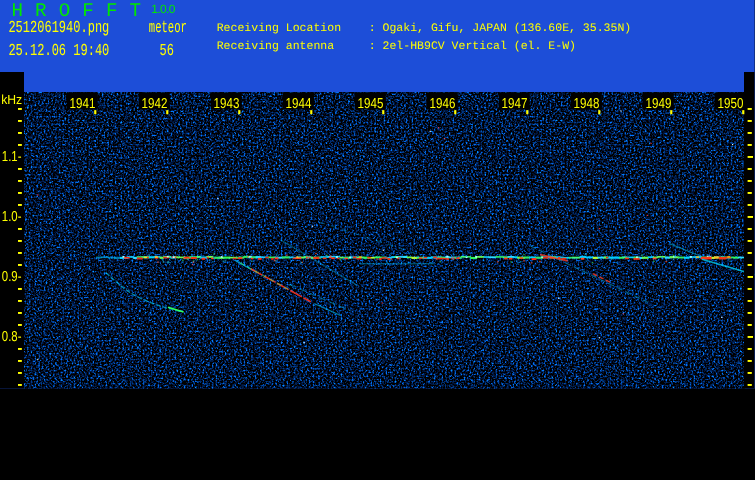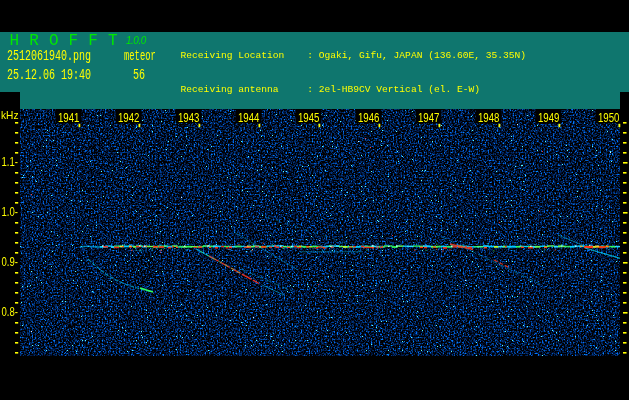--- a/index.html
+++ b/index.html
@@ -1,25 +1,25 @@
 <!DOCTYPE html>
 <html><head><meta charset="utf-8"><style>
 html,body{margin:0;padding:0;background:#000;}
-#c{position:relative;width:629px;height:324px;background:#0f766e;overflow:hidden;font-family:"Liberation Mono",monospace;margin-top:32px;}
+#c{position:relative;width:629px;height:324px;background:#1d4ed8;overflow:hidden;font-family:"Liberation Mono",monospace;}
 .t{position:absolute;white-space:pre;}
 </style></head><body>
 <div id="c">
 <div class="t" style="left:9.5px;top:3.4px;font-size:16px;line-height:13.5px;color:#00e800;letter-spacing:0.25px;">H R O F F T</div>
-<div class="t" style="left:126px;top:4.2px;font-size:10px;line-height:9px;color:#00e800;font-family:'Liberation Sans',sans-serif;letter-spacing:-0.5px;font-style:italic;">1.0.0</div>
+<div class="t" style="left:126px;top:4.2px;font-size:10px;line-height:9px;color:#00e800;font-family:'Liberation Sans',sans-serif;letter-spacing:-0.5px;">1.0.0</div>
 <div class="t" style="left:7.3px;top:19.2px;font-size:14px;line-height:10.5px;color:#ffff00;transform:scaleX(0.715);transform-origin:0 0;">2512061940.png</div>
 <div class="t" style="left:123.5px;top:19.2px;font-size:14px;line-height:10.5px;color:#ffff00;transform:scaleX(0.63);transform-origin:0 0;">meteor</div>
 <div class="t" style="left:7.3px;top:38.2px;font-size:14px;line-height:10.5px;color:#ffff00;transform:scaleX(0.715);transform-origin:0 0;">25.12.06 19:40</div>
 <div class="t" style="left:133.4px;top:38.2px;font-size:14px;line-height:10.5px;color:#ffff00;transform:scaleX(0.715);transform-origin:0 0;">56</div>
 <div class="t" style="left:180.6px;top:18.5px;font-size:9.6px;line-height:10px;color:#ffff00;">Receiving Location    : Ogaki, Gifu, JAPAN (136.60E, 35.35N)</div>
-<div class="t" style="left:180.6px;top:53px;font-size:9.6px;line-height:10px;color:#ffff00;">Receiving antenna     : 2el-HB9CV Vertical (el. E-W)</div>
+<div class="t" style="left:180.6px;top:34px;font-size:9.6px;line-height:10px;color:#ffff00;">Receiving antenna     : 2el-HB9CV Vertical (el. E-W)</div>
 <svg width="629" height="400" style="position:absolute;left:0;top:0;">
 <defs>
 <filter id="nzA" x="0" y="0" width="100%" height="100%" primitiveUnits="userSpaceOnUse">
   <feTurbulence type="fractalNoise" baseFrequency="0.9" numOctaves="2" seed="17" result="t"></feTurbulence>
   <feColorMatrix in="t" type="matrix" values="1 0 0 0 0  1 0 0 0 0  1 0 0 0 0  0 0 0 0 1" result="g"></feColorMatrix>
   <feComponentTransfer in="g" result="s">
     <feFuncR type="table" tableValues="0 0 0 0 0 0.03 0.12 0.42 0.88 1"></feFuncR>
     <feFuncG type="table" tableValues="0 0 0 0 0 0.03 0.12 0.42 0.88 1"></feFuncG>
     <feFuncB type="table" tableValues="0 0 0 0 0 0.03 0.12 0.42 0.88 1"></feFuncB>
   </feComponentTransfer>

